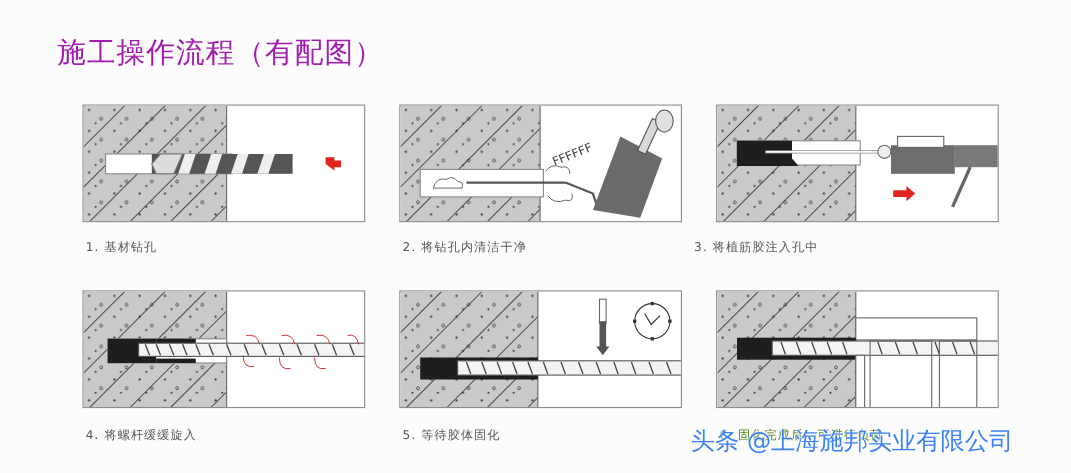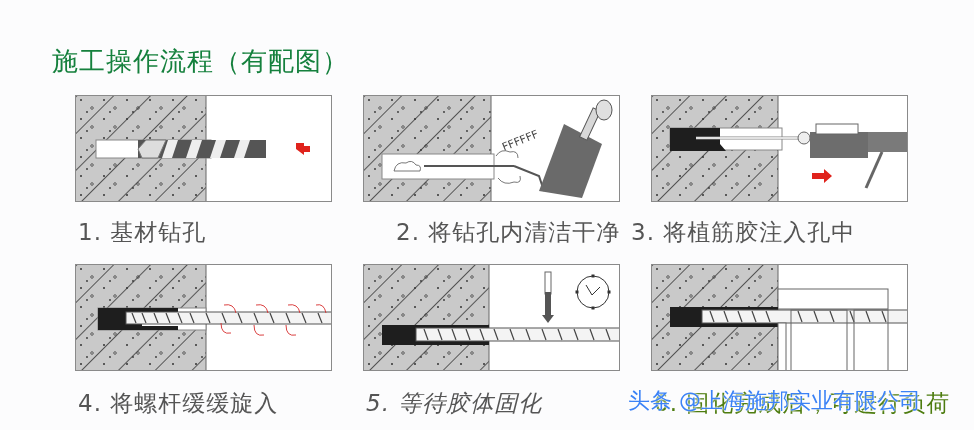--- a/index.html
+++ b/index.html
@@ -1,20 +1,20 @@
 <!DOCTYPE html>
 <html><head>
 <meta charset="utf-8">
 <style>
   html,body{margin:0;padding:0;}
   body{width:974px;height:430px;background:#fcfcfd;position:relative;overflow:hidden;font-family:"DejaVu Sans","Liberation Sans",sans-serif;}
-  .title{position:absolute;left:52px;top:44px;font-size:26px;color:#15803d;letter-spacing:1px;}
+  .title{position:absolute;left:52px;top:30px;font-size:26px;color:#a21caf;letter-spacing:1px;}
   .panel{position:absolute;width:257px;height:107px;border:1px solid #8a8a8a;background:#fff;box-sizing:border-box;overflow:hidden;}
   .panel svg{position:absolute;left:0;top:0;}
-  .caption{position:absolute;font-size:23px;color:#555;letter-spacing:1px;}
+  .caption{position:absolute;font-size:11px;color:#555;letter-spacing:1px;}
   .watermark{position:absolute;left:628px;top:386px;font-size:22px;color:#3b82f6;text-shadow:0 0 2px #fff,0 0 2px #fff;letter-spacing:0px;}
 </style>
 </head>
 <body>
 
 <div class="title">施工操作流程（有配图）</div>
 
 <svg width="0" height="0" style="position:absolute">
   <defs>
     <pattern id="hatch" patternUnits="userSpaceOnUse" width="26" height="26" patternTransform="rotate(45)">
@@ -59,21 +59,21 @@
     <path d="M150 70 L175 80 L180 95" stroke="#555" stroke-width="2" fill="none"></path>
     <path d="M132 60 q5 -8 14 -4 q8 -2 8 6 M134 82 q6 8 16 4 q8 2 6 -6" stroke="#555" fill="none" stroke-width="0.8"></path>
     <g>
       <polygon points="175,95 200,28 238,48 218,102" fill="#6a6a6a"></polygon>
       <rect x="222" y="12" width="8" height="32" transform="rotate(25 226 28)" fill="#d8d8d8" stroke="#555"></rect>
       <ellipse cx="240" cy="14" rx="8" ry="10" fill="#e0e0e0" stroke="#555"></ellipse>
     </g>
     <text x="140" y="55" font-size="11" fill="#444" transform="rotate(-22 140 55)" font-family="DejaVu Sans, sans-serif">FFFFFF</text>
   </svg>
 </div>
-<div class="caption" style="left:366px;top:217px;margin-left:30px;">2. 将钻孔内清洁干净</div>
+<div class="caption" style="left:366px;top:217px;">2. 将钻孔内清洁干净</div>
 
 <div class="panel" style="left:651px;top:95px;">
   <svg width="257" height="107">
     <rect x="0" y="0" width="126" height="107" fill="url(#hatch)"></rect>
     <rect x="0" y="0" width="126" height="107" fill="url(#dots)"></rect>
     <line x1="126" y1="0" x2="126" y2="107" stroke="#666"></line>
     <rect x="18" y="32" width="112" height="22" fill="#fff" stroke="#888"></rect>
     <path d="M18 32 L68 32 L68 48 L74 55 L18 55 Z" fill="#1e1e1e"></path>
     <line x1="44" y1="42" x2="150" y2="42" stroke="#888" stroke-width="3"></line>
     <line x1="44" y1="42" x2="150" y2="42" stroke="#fff" stroke-width="1.5"></line>
@@ -158,21 +158,21 @@
     <g fill="none" stroke="#333">
       <circle cx="229" cy="27" r="16" stroke-width="1"></circle>
       <path d="M222 20 L228 30 L236 22" stroke-width="1"></path>
       <rect x="228" y="10" width="2" height="2" fill="#333"></rect>
         <rect x="228" y="42" width="2" height="2" fill="#333"></rect>
       <rect x="212" y="26" width="2" height="2" fill="#333"></rect>
         <rect x="244" y="26" width="2" height="2" fill="#333"></rect>
     </g>
   </svg>
 </div>
-<div class="caption" style="left:366px;top:388px;font-style:italic;">5. 等待胶体固化</div>
+<div class="caption" style="left:366px;top:388px;">5. 等待胶体固化</div>
 
 <div class="panel" style="left:651px;top:264px;">
   <svg width="257" height="107">
     <rect x="0" y="0" width="126" height="107" fill="url(#hatch)"></rect>
     <rect x="0" y="0" width="126" height="107" fill="url(#dots)"></rect>
     <line x1="126" y1="0" x2="126" y2="107" stroke="#666"></line>
     <rect x="126" y="24" width="110" height="20" fill="#fff" stroke="#666"></rect>
     <rect x="18" y="42" width="108" height="20" fill="#1e1e1e"></rect>
     <rect x="50" y="45" width="207" height="13" fill="#f4f4f4" stroke="#555"></rect>
     <g stroke="#444" stroke-width="1.2">

